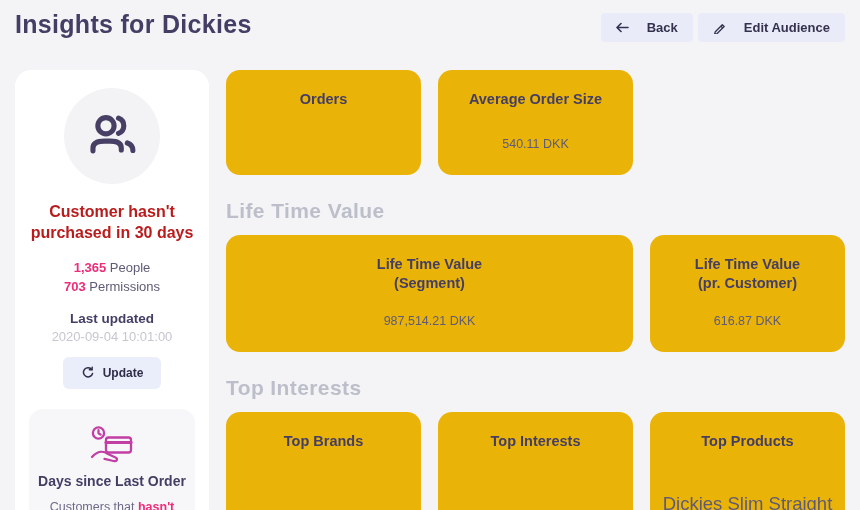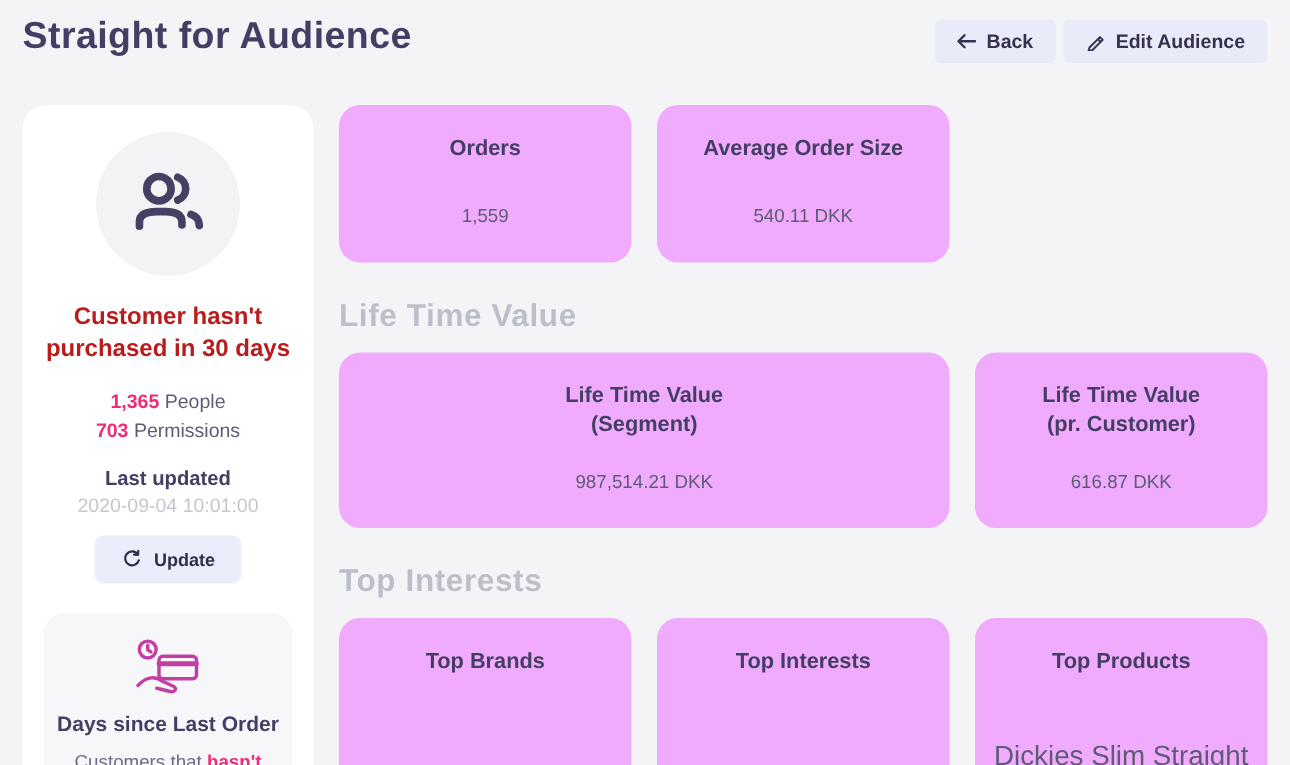--- a/index.html
+++ b/index.html
@@ -15,21 +15,21 @@
     display:flex; align-items:flex-start; justify-content:space-between;
     padding:10px 15px 0 15px; height:62px;
   }
   .page-title {
     font-size:25px; font-weight:800; color:#453e64; letter-spacing:.3px;
   }
   .header-actions { display:flex; gap:5px; padding-top:3px; }
   .btn {
     background:#e9ebf9; border:none; border-radius:4px;
     padding:8px 15px; font-size:13px; font-weight:700; color:#34324e;
-    font-family:inherit; display:inline-flex; align-items:center; gap:7px;
+    font-family:inherit; display:inline-flex; align-items:center; gap:18px;
     cursor:pointer; line-height:1;
   }
   .btn svg { display:block; }
 
   
   .layout { display:flex; gap:17px; padding:8px 15px 0 15px; }
 
   
   .sidebar {
     width:194px; min-width:194px; background:#ffffff; border-radius:16px;
@@ -55,41 +55,41 @@
     margin-top:20px; background:#f7f7fa; border-radius:14px; padding:16px 9px;
   }
   .sub-card-title { margin-top:6px; font-size:14px; font-weight:800; color:#453e64; }
   .sub-card-desc { margin-top:9px; font-size:12.5px; color:#6e6a86; line-height:1.5; }
   .sub-card-desc b { color:#ee2c7a; font-weight:800; }
 
   
   .main { flex:1; }
   .grid3 { display:grid; grid-template-columns:repeat(3,1fr); gap:17px; }
   .card {
-    background:#f0abfc; border-radius:14px; text-align:center;
+    background:#eab308; border-radius:14px; text-align:center;
     display:flex; flex-direction:column; justify-content:space-between;
     padding:20px 12px 24px 12px;
   }
   .stat-card { height:105px; }
   .card-title { font-size:14.5px; font-weight:800; color:#453e64; line-height:1.3; }
   .card-value { font-size:12.5px; color:#5f5b77; }
   .section-title {
     font-size:21px; font-weight:800; color:#bcbfca; letter-spacing:.4px;
     margin:24px 0 12px 0;
   }
   .ltv-card { height:117px; }
   .span2 { grid-column:span 2; }
   .interest-card { height:170px; padding-bottom:40px; }
   .interest-value { font-size:18.5px; color:#5f5b77; line-height:1.35; }
 </style>
 </head>
 <body>
 
 <div class="header">
-  <div class="page-title">Straight for Audience</div>
+  <div class="page-title">Insights for Dickies</div>
   <div class="header-actions">
     <button class="btn">
       <svg width="13" height="11" viewBox="0 0 13 11" fill="none" stroke="#34324e" stroke-width="1.6" stroke-linecap="round" stroke-linejoin="round">
           <path d="M12 5.5 H1.5 M5 1.5 L1 5.5 L5 9.5"></path>
         </svg>
       <span>Back</span>
     </button>
     <button class="btn">
       <svg width="13" height="13" viewBox="0 0 14 14" fill="none" stroke="#34324e" stroke-width="1.4" stroke-linejoin="round">
           <path d="M2.5 11.5 L10 4 L12 6 L4.5 13.5 L1.8 14 Z"></path>
@@ -141,21 +141,20 @@
         
       </div>
     </div>
   </div>
 
   <div class="main">
 
     <div class="grid3">
       <div class="card stat-card">
         <div class="card-title">Orders</div>
-        <div class="card-value">1,559</div>
       </div>
       <div class="card stat-card">
         <div class="card-title">Average Order Size</div>
         <div class="card-value">540.11 DKK</div>
       </div>
     </div>
 
     <div class="section-title">Life Time Value</div>
 
     <div class="grid3">

